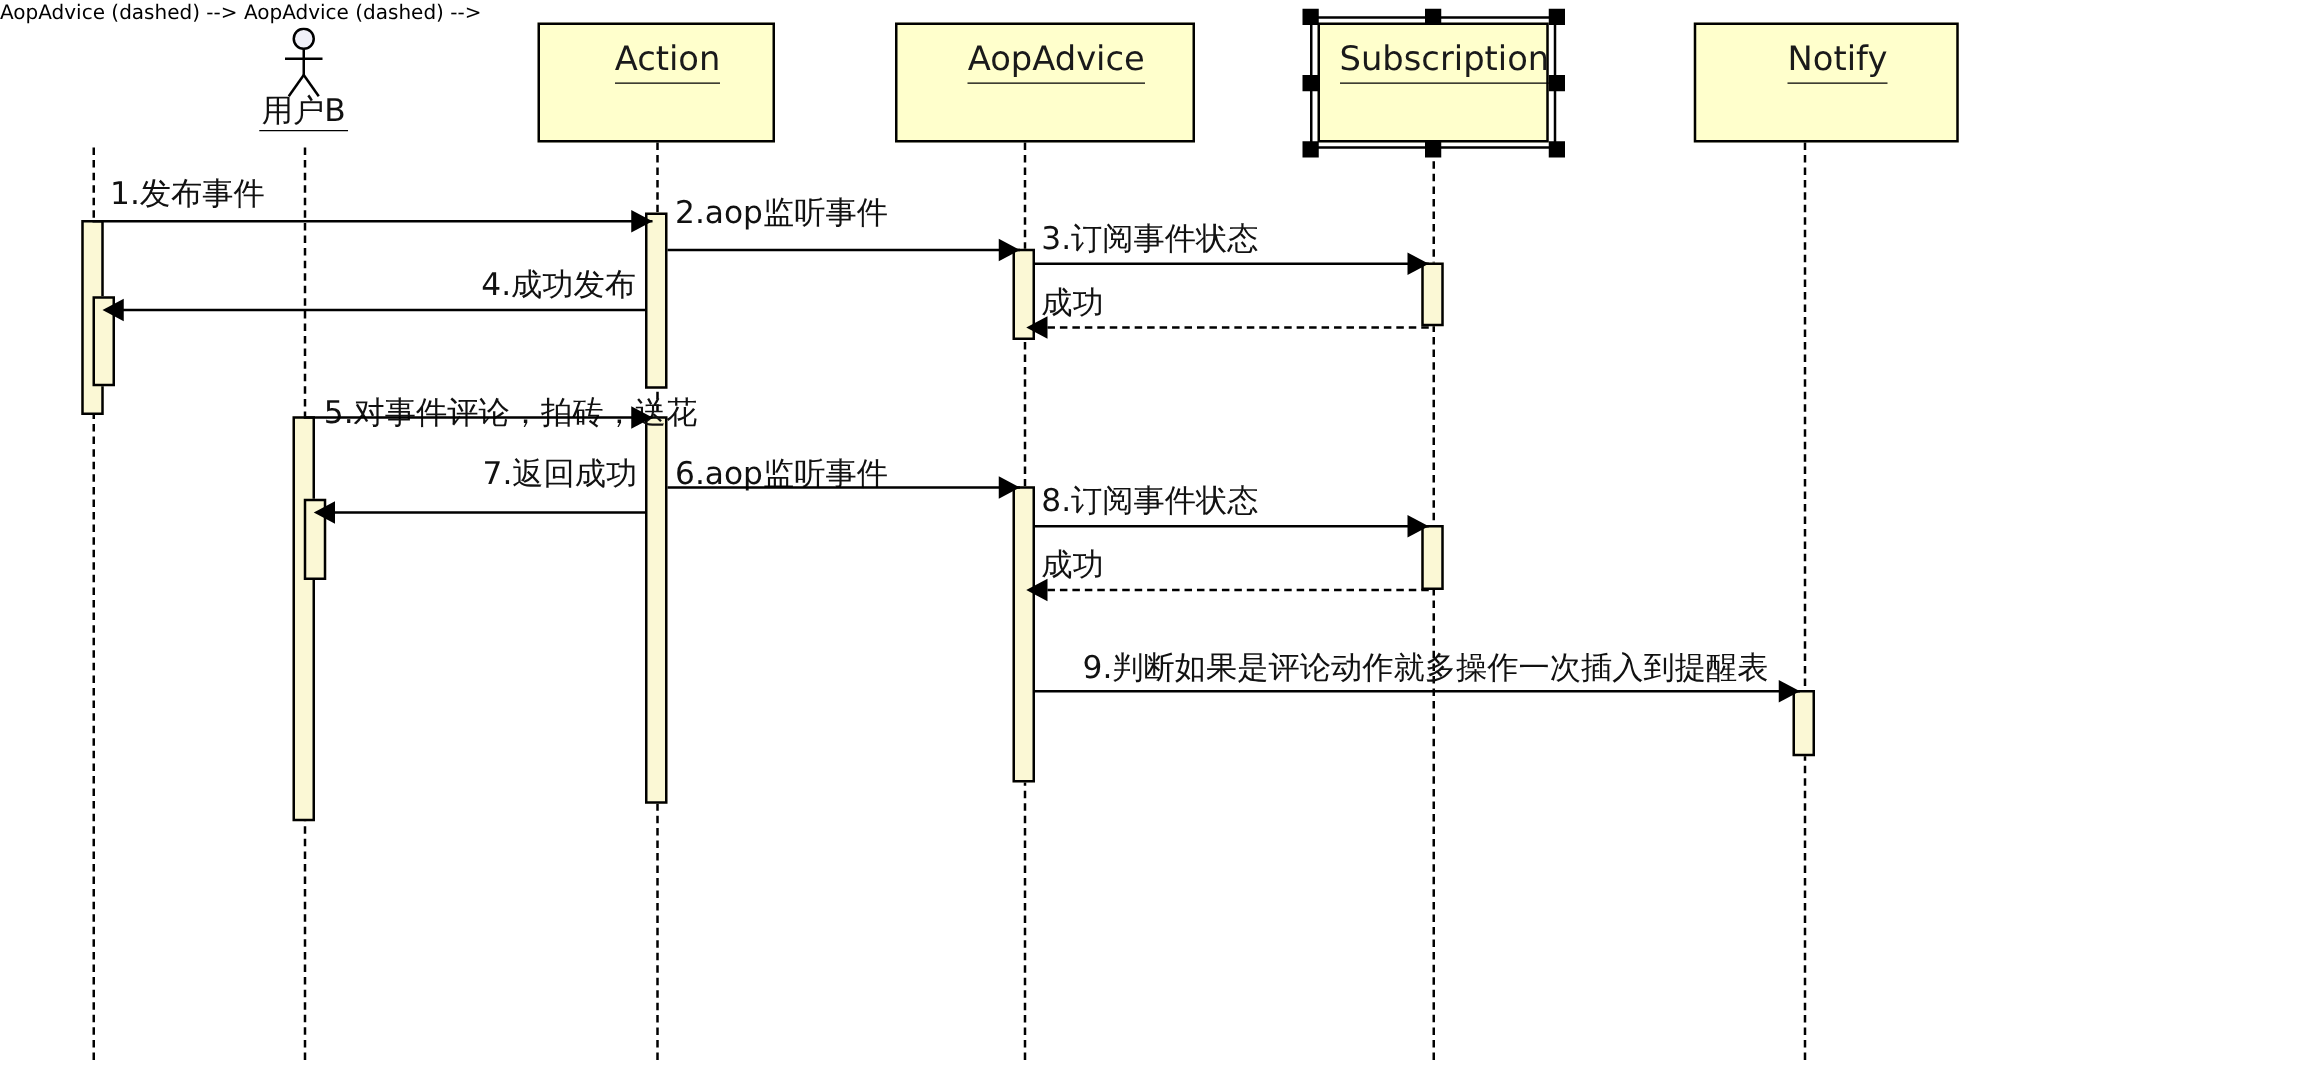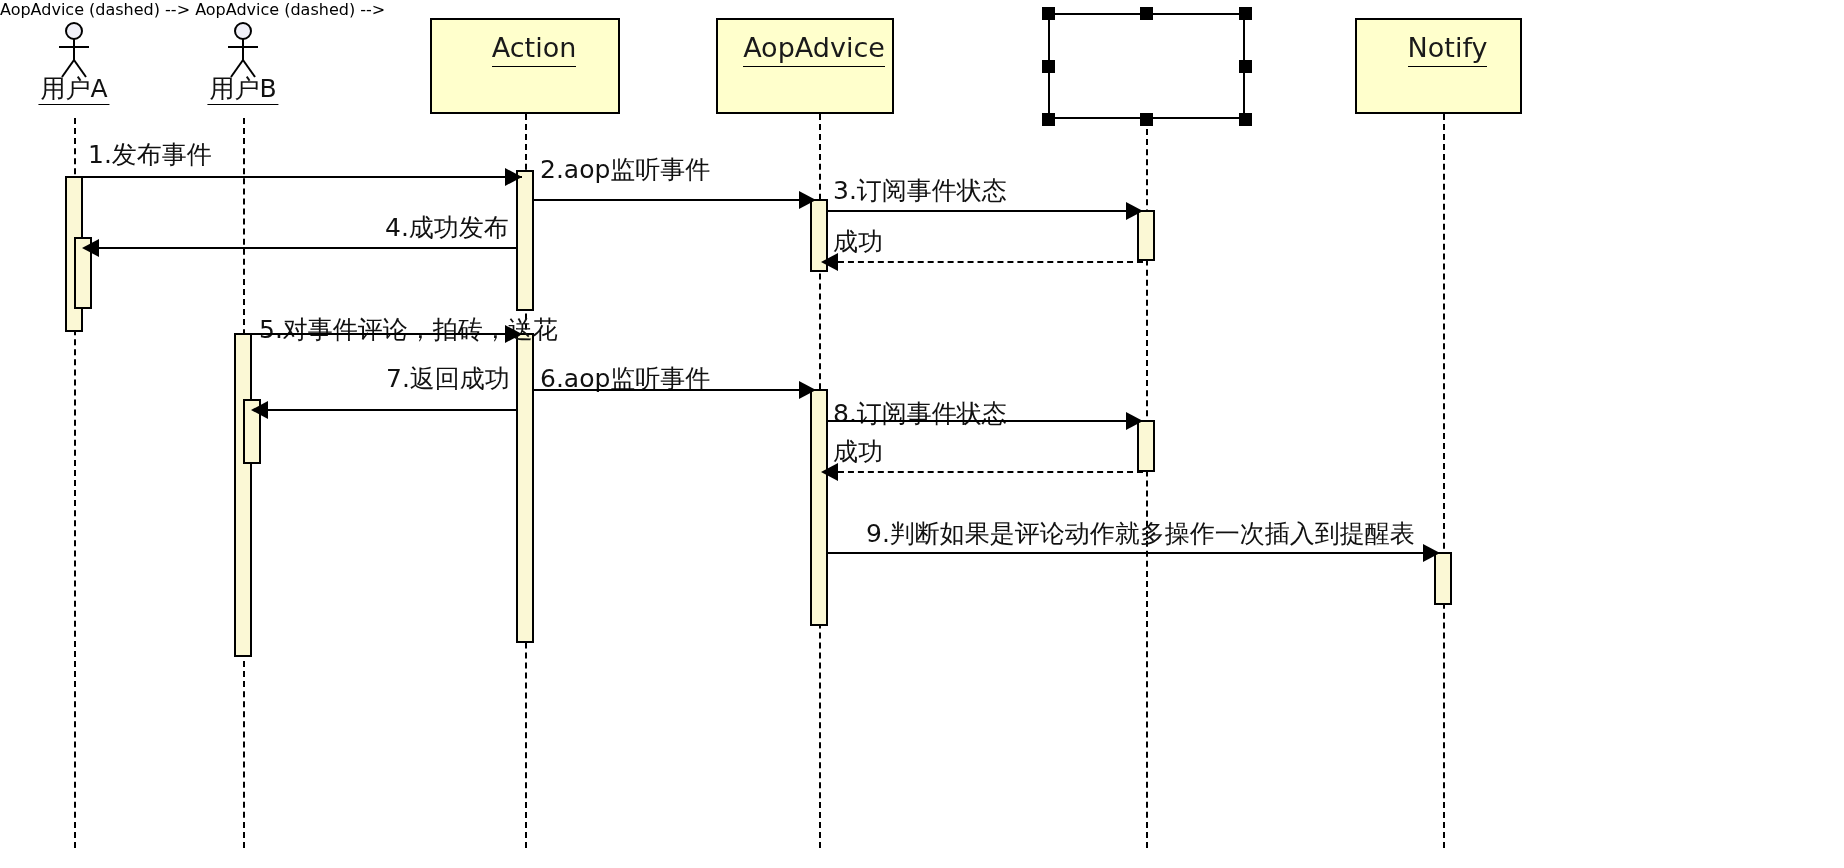--- a/index.html
+++ b/index.html
@@ -38,30 +38,20 @@
   
   .selbox{position:absolute;box-sizing:border-box;border:2px solid #000;}
   .handle{position:absolute;width:13px;height:13px;background:#000000;}
 </style>
 </head>
 <body>
 
 <div id="stage">
 
   
-  <div class="actor" style="left:42px;top:22px;height:110px;">
-    <svg width="64" height="58" viewBox="0 0 64 58">
-      <circle cx="32" cy="9" r="8" fill="#F0F0F8" stroke="#000" stroke-width="2"></circle>
-      <line x1="32" y1="17" x2="32" y2="38" stroke="#000" stroke-width="2"></line>
-      <line x1="17" y1="25" x2="47" y2="25" stroke="#000" stroke-width="2"></line>
-      <line x1="32" y1="38" x2="20" y2="55" stroke="#000" stroke-width="2"></line>
-      <line x1="32" y1="38" x2="44" y2="55" stroke="#000" stroke-width="2"></line>
-    </svg>
-    <div class="aname">用户A</div>
-  </div>
   <div class="lifeline" style="left:74px;top:118px;height:730px;"></div>
 
   
   <div class="actor" style="left:211px;top:22px;height:110px;">
     <svg width="64" height="58" viewBox="0 0 64 58">
       <circle cx="32" cy="9" r="8" fill="#F0F0F8" stroke="#000" stroke-width="2"></circle>
       <line x1="32" y1="17" x2="32" y2="38" stroke="#000" stroke-width="2"></line>
       <line x1="17" y1="25" x2="47" y2="25" stroke="#000" stroke-width="2"></line>
       <line x1="32" y1="38" x2="20" y2="55" stroke="#000" stroke-width="2"></line>
       <line x1="32" y1="38" x2="44" y2="55" stroke="#000" stroke-width="2"></line>
@@ -70,39 +60,42 @@
   </div>
   <div class="lifeline" style="left:243px;top:118px;height:730px;"></div>
 
   
   <div class="lbox" style="left:430px;top:18px;width:190px;height:96px;">
     <span class="lname">Action</span>
   </div>
   <div class="lifeline" style="left:525px;top:114px;height:734px;"></div>
 
   
-  <div class="lbox" style="left:716px;top:18px;width:178px;height:96px;">
+  <div class="lbox" style="left:716px;top:18px;width:240px;height:96px;">
     <span class="lname">AopAdvice</span>
   </div>
   <div class="lifeline" style="left:819px;top:114px;height:734px;"></div>
 
   
+  <div class="lbox" style="left:1054px;top:18px;width:185px;height:96px;">
+    <span class="lname">Subscription</span>
+  </div>
   <div class="selbox" style="left:1048px;top:13px;width:197px;height:106px;"></div>
   <div class="handle" style="left:1042px;top:7px;"></div>
   <div class="handle" style="left:1140px;top:7px;"></div>
   <div class="handle" style="left:1239px;top:7px;"></div>
   <div class="handle" style="left:1042px;top:60px;"></div>
   <div class="handle" style="left:1239px;top:60px;"></div>
   <div class="handle" style="left:1042px;top:113px;"></div>
   <div class="handle" style="left:1140px;top:113px;"></div>
   <div class="handle" style="left:1239px;top:113px;"></div>
   <div class="lifeline" style="left:1146px;top:119px;height:729px;"></div>
 
   
-  <div class="lbox" style="left:1355px;top:18px;width:167px;height:96px;">
+  <div class="lbox" style="left:1355px;top:18px;width:212px;height:96px;">
     <span class="lname">Notify</span>
   </div>
   <div class="lifeline" style="left:1443px;top:114px;height:734px;"></div>
 
   
   
   <div class="act" style="left:65px;top:176px;height:156px;"></div>
   
   <div class="act" style="left:74px;top:237px;height:72px;"></div>
   
@@ -159,21 +152,21 @@
   <div class="mlabel right" style="left:540px;top:366px;">6.aop监听事件</div>
   <div class="msg" style="left:534px;top:389px;width:282px;"></div>
   <div class="arrowhead right" style="left:799px;top:381px;"></div>
 
   
   <div class="mlabel rt" style="left:386px;top:366px;">7.返回成功</div>
   <div class="msg" style="left:257px;top:409px;width:260px;"></div>
   <div class="arrowhead left" style="left:251px;top:401px;"></div>
 
   
-  <div class="mlabel right" style="left:833px;top:388px;margin-top:13px;">8.订阅事件状态</div>
+  <div class="mlabel right" style="left:833px;top:388px;">8.订阅事件状态</div>
   <div class="msg" style="left:828px;top:420px;width:315px;"></div>
   <div class="arrowhead right" style="left:1126px;top:412px;"></div>
 
    AopAdvice (dashed) --&gt;
   <div class="mlabel right" style="left:833px;top:439px;">成功</div>
   <div class="msg dashed" style="left:828px;top:471px;width:315px;"></div>
   <div class="arrowhead left" style="left:821px;top:463px;"></div>
 
   
   <div class="mlabel right" style="left:830px;top:521px;margin-left:36px;">9.判断如果是评论动作就多操作一次插入到提醒表</div>

